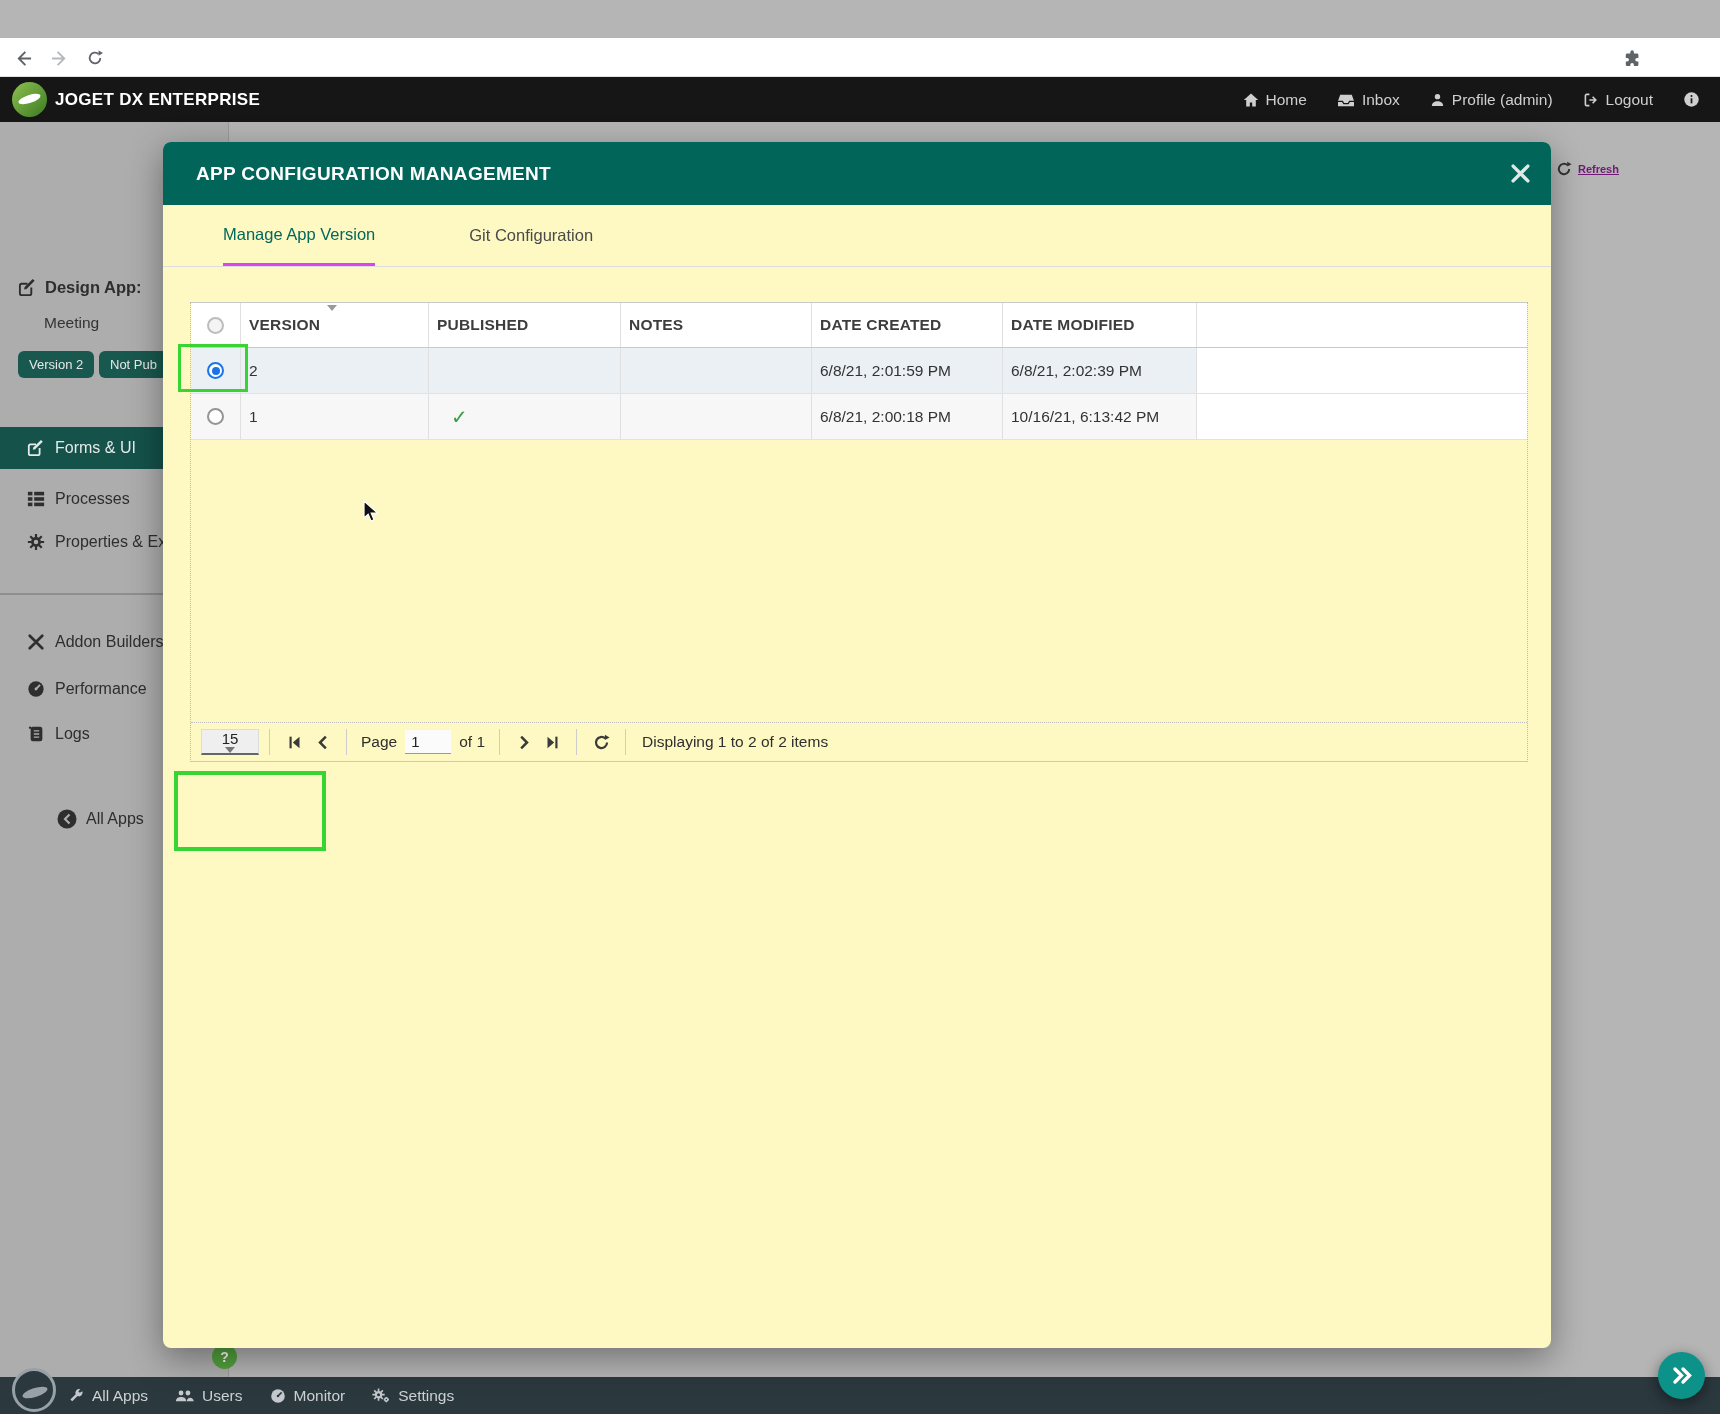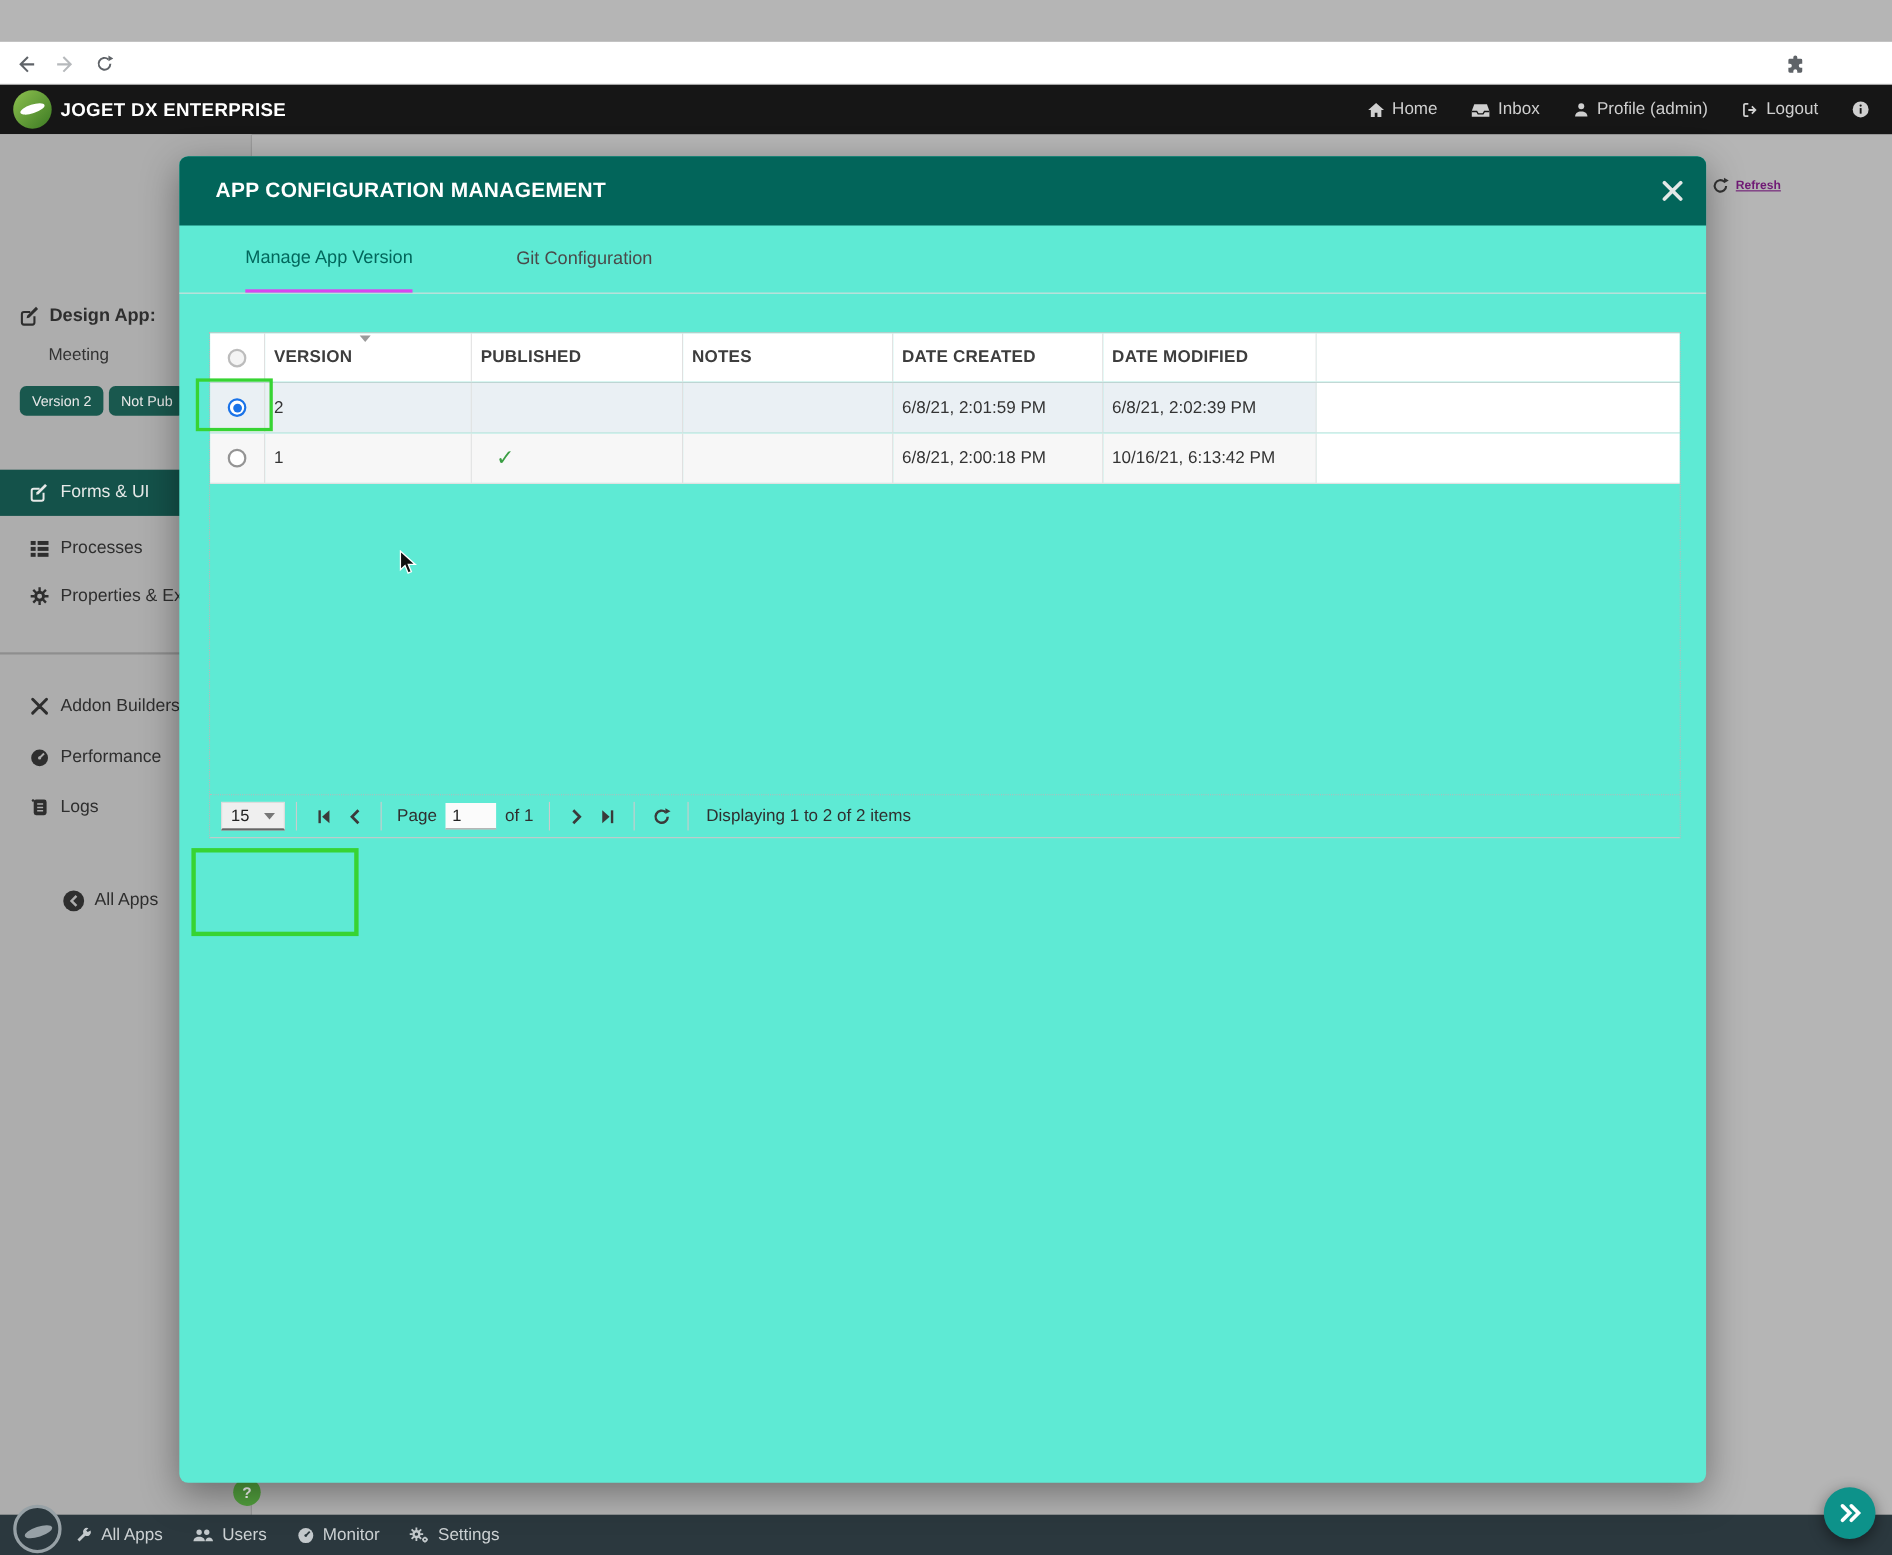--- a/index.html
+++ b/index.html
@@ -43,21 +43,21 @@
   .sb-item { position:absolute; left:0; width:229px; height:42px; display:flex; align-items:center; color:#2e2e2e; font-size:16px; }
   .sb-item .ic { width:20px; margin-left:26px; margin-right:9px; display:flex; justify-content:center; }
   .sb-item.sel { background:#14524a; color:#e6e9e8; }
   .sb-divider { position:absolute; left:0; top:471px; width:229px; height:2px; background:#8e8e8e; }
   .sb-allapps { position:absolute; left:56px; top:686px; display:flex; align-items:center; gap:8px; font-size:16px; color:#2e2e2e; }
 
   .refresh-link { position:absolute; left:1556px; top:161px; display:flex; align-items:center; gap:6px; color:#701a75; font-size:11px; z-index:5; }
   .refresh-link span { text-decoration:underline; font-weight:bold; }
 
   
-  .modal { position:absolute; left:163px; top:142px; width:1388px; height:1206px; background:#5eead4; border-radius:8px; box-shadow:0 10px 34px rgba(0,0,0,.38); z-index:40; }
+  .modal { position:absolute; left:163px; top:142px; width:1388px; height:1206px; background:#fef9c3; border-radius:8px; box-shadow:0 10px 34px rgba(0,0,0,.38); z-index:40; }
   .modal-head { position:absolute; left:0; top:0; width:100%; height:63px; background:#02655a; border-radius:8px 8px 0 0; display:flex; align-items:center; }
   .modal-title { color:#fff; font-size:19px; font-weight:bold; letter-spacing:.3px; margin-left:33px; }
   .modal-close { position:absolute; right:18px; top:18px; width:26px; height:26px; display:flex; align-items:center; justify-content:center; }
   .tabsrow { position:absolute; left:0; top:63px; width:100%; height:62px; border-bottom:1px solid #ddd; display:flex; align-items:center; padding-left:60px; }
   .mtab { height:100%; display:flex; align-items:center; font-size:16.5px; color:#4a4a4a; }
   .mtab.active { color:#02675c; border-bottom:3px solid #d946ef; }
   .mtab.t1 { margin-right:94px; } .mtab.t2 { margin-right:65px; }
 
   .gtable { position:absolute; left:27px; top:160px; width:1338px; border-left:1px dotted #b9b9b9; border-right:1px dotted #b9b9b9; }
   .grow { display:flex; height:46px; }
@@ -72,21 +72,21 @@
   .r-sel .cell { background:#eaf0f4; } .r-sel .c-fill { background:#fff; }
   .r-alt .cell { background:#f7f7f7; } .r-alt .c-fill { background:#fff; }
   .sort-tri { position:absolute; top:2px; left:86px; width:0; height:0; border-left:5px solid transparent; border-right:5px solid transparent; border-top:6px solid #9a9a9a; }
   .radio { width:17px; height:17px; border-radius:50%; border:2px solid #949494; background:#fff; position:relative; }
   .radio.head { border-color:#bcbcbc; background:#f4f4f4; }
   .radio.sel { border-color:#1a73e8; }
   .radio.sel::after { content:""; position:absolute; inset:2.5px; border-radius:50%; background:#1a73e8; }
   .checkmark { color:#3a9e43; font-size:20px; font-weight:bold; }
   .gempty { height:282px; }
   .gfoot { height:40px; border-top:1px dotted #b9b9b9; border-bottom:1px solid #c9c9c9; display:flex; align-items:center; padding:0 10px; }
-  .psize { width:58px; height:26px; background:#efefef; border:1px solid #dcdcdc; border-bottom:2px solid #666; display:flex; align-items:center; justify-content:space-between; padding:0 8px; font-size:15px; color:#222; }
+  .psize { width:58px; height:26px; background:#efefef; border:1px solid #dcdcdc; border-bottom:2px solid #666; display:flex; align-items:center; justify-content:space-between; padding:0 8px; font-size:15px; color:#222;flex-direction:column; }
   .tri-down { width:0; height:0; border-left:5px solid transparent; border-right:5px solid transparent; border-top:6px solid #777; }
   .psep { width:1px; height:26px; background:#ccc; margin:0 10px; }
   .pbtn { width:24px; height:24px; display:flex; align-items:center; justify-content:center; margin:0 2px; }
   .plabel { font-size:15.5px; color:#2f2f2f; margin:0 4px; }
   .pinput { width:46px; height:24px; border:none; border-bottom:1px solid #999; background:#fbfbfb; font-size:15px; font-family:inherit; color:#222; padding:0 6px; margin:0 4px; }
   .pstatus { font-size:15.5px; color:#2f2f2f; margin-left:6px; }
 
   .btnrow { position:absolute; left:25px; top:638px; display:flex; gap:10px; }
   .tealbtn { height:38px; background:#02675c; color:#fff; border:none; border-radius:5px; font-size:16.5px; font-family:inherit; padding:0 20px; display:flex; align-items:center; }
 

